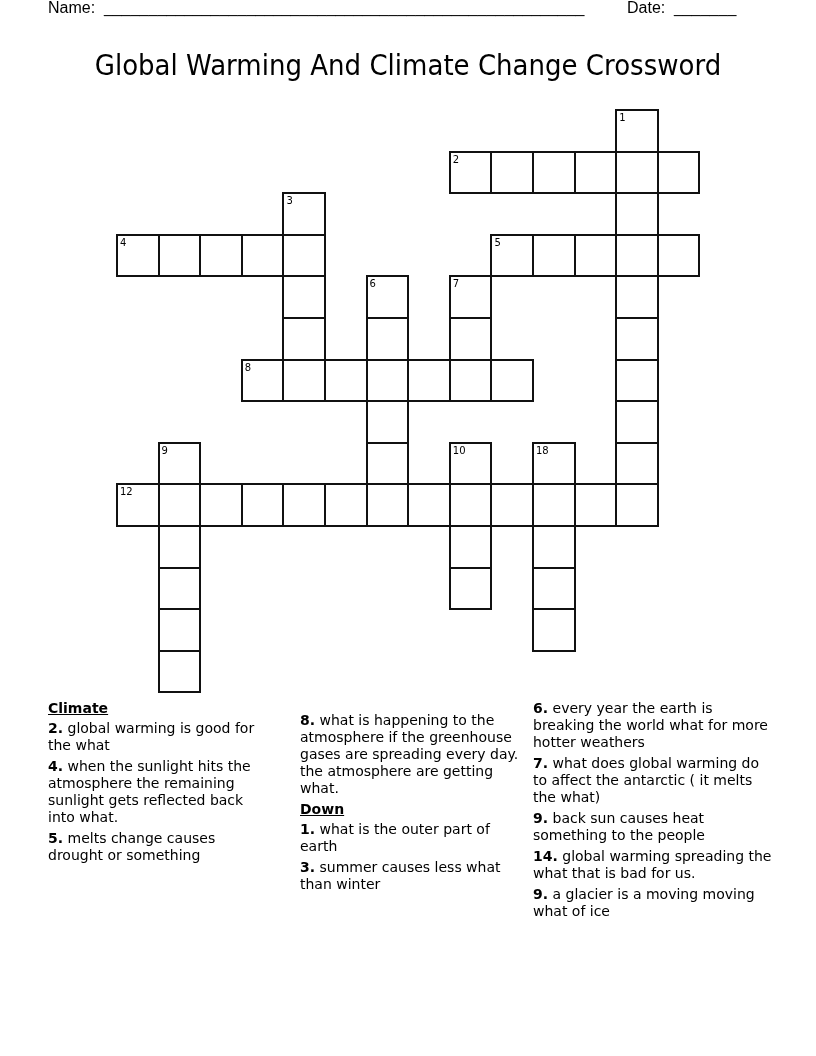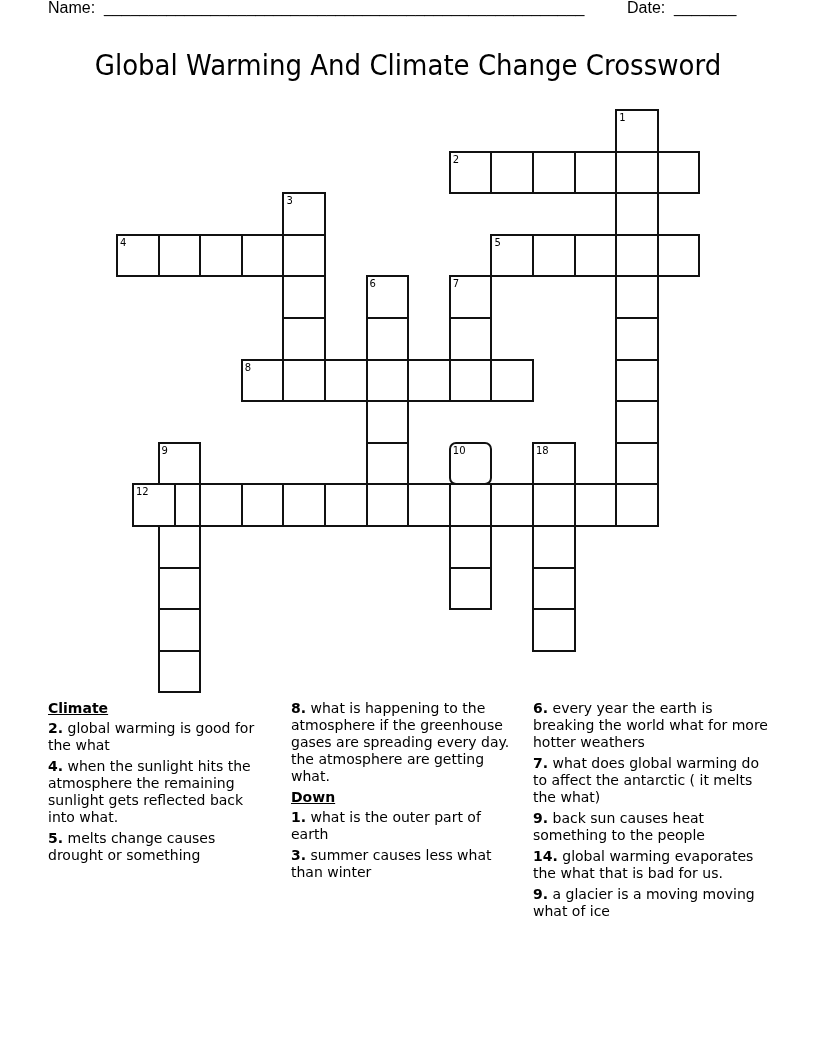--- a/index.html
+++ b/index.html
@@ -29,21 +29,21 @@
       font-family: "DejaVu Sans", sans-serif; font-size: 10px; line-height: 11px;
     }
     .clues {
       position: absolute; top: 700px;
       font-family: "DejaVu Sans", sans-serif; font-size: 14px; line-height: 17px;
     }
     .clues .heading { font-weight: bold; text-decoration: underline; margin-bottom: 3px; }
     .clues .clue { margin-bottom: 4px; }
     .clues .clue b { font-weight: bold; }
     .col1 { left: 48px; width: 225px; }
-    .col2 { left: 291px; width: 230px; }
+    .col2 { left: 300px; width: 230px; margin-top: 12px; }
     .col3 { left: 533px; width: 240px; }
   </style>
 </head>
 <body>
 
 <div class="header-line">
   <span class="name-label">Name:</span>
   <span class="name-blank">______________________________________________________</span>
   <span class="date-label">Date:</span>
   <span class="date-blank">_______</span>
@@ -110,34 +110,34 @@
     <div class="cell" style="left: 291.2px; top: 249.6px;"></div>
     <div class="cell" style="left: 374.4px; top: 249.6px;"></div>
     <div class="cell" style="left: 41.6px; top: 332.8px;">
       <span class="num">9</span>
     </div>
     <div class="cell" style="left: 41.6px; top: 374.4px;"></div>
     <div class="cell" style="left: 41.6px; top: 416px;"></div>
     <div class="cell" style="left: 41.6px; top: 457.6px;"></div>
     <div class="cell" style="left: 41.6px; top: 499.2px;"></div>
     <div class="cell" style="left: 41.6px; top: 540.8px;"></div>
-    <div class="cell" style="left: 332.8px; top: 332.8px; border-radius: 7px;">
+    <div class="cell" style="left: 332.8px; top: 332.8px;">
       <span class="num">10</span>
     </div>
     <div class="cell" style="left: 332.8px; top: 374.4px;"></div>
     <div class="cell" style="left: 332.8px; top: 416px;"></div>
     <div class="cell" style="left: 332.8px; top: 457.6px;"></div>
     <div class="cell" style="left: 416px; top: 332.8px;">
       <span class="num">18</span>
     </div>
     <div class="cell" style="left: 416px; top: 374.4px;"></div>
     <div class="cell" style="left: 416px; top: 416px;"></div>
     <div class="cell" style="left: 416px; top: 457.6px;"></div>
     <div class="cell" style="left: 416px; top: 499.2px;"></div>
-    <div class="cell" style="left: 16px; top: 374.4px;">
+    <div class="cell" style="left: 0px; top: 374.4px;">
       <span class="num">12</span>
     </div>
     <div class="cell" style="left: 83.2px; top: 374.4px;"></div>
     <div class="cell" style="left: 124.8px; top: 374.4px;"></div>
     <div class="cell" style="left: 166.4px; top: 374.4px;"></div>
     <div class="cell" style="left: 208px; top: 374.4px;"></div>
     <div class="cell" style="left: 291.2px; top: 374.4px;"></div>
     <div class="cell" style="left: 374.4px; top: 374.4px;"></div>
     <div class="cell" style="left: 457.6px; top: 374.4px;"></div>
   </div>
@@ -153,15 +153,15 @@
   <div class="clue"><b>8.</b> <span>what is happening to the atmosphere if the greenhouse gases are spreading every day. the atmosphere are getting what.</span></div>
   <div class="heading">Down</div>
   <div class="clue"><b>1.</b> <span>what is the outer part of earth</span></div>
   <div class="clue"><b>3.</b> <span>summer causes less what than winter</span></div>
 </div>
 
 <div class="clues col3">
   <div class="clue"><b>6.</b> <span>every year the earth is breaking the world what for more hotter weathers</span></div>
   <div class="clue"><b>7.</b> <span>what does global warming do to affect the antarctic ( it melts the what)</span></div>
   <div class="clue"><b>9.</b> <span>back sun causes heat something to the people</span></div>
-  <div class="clue"><b>14.</b> <span>global warming evaporates the what that is bad for us.</span></div>
+  <div class="clue"><b>14.</b> <span>global warming spreading the what that is bad for us.</span></div>
   <div class="clue"><b>9.</b> <span>a glacier is a moving moving what of ice</span></div>
 </div>
 
 </body></html>

